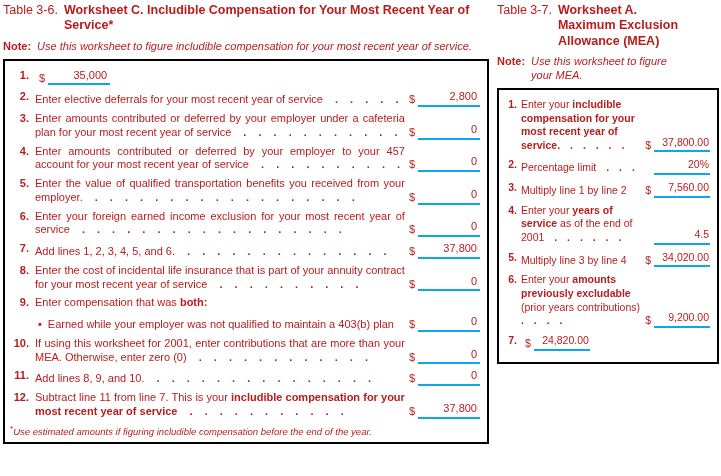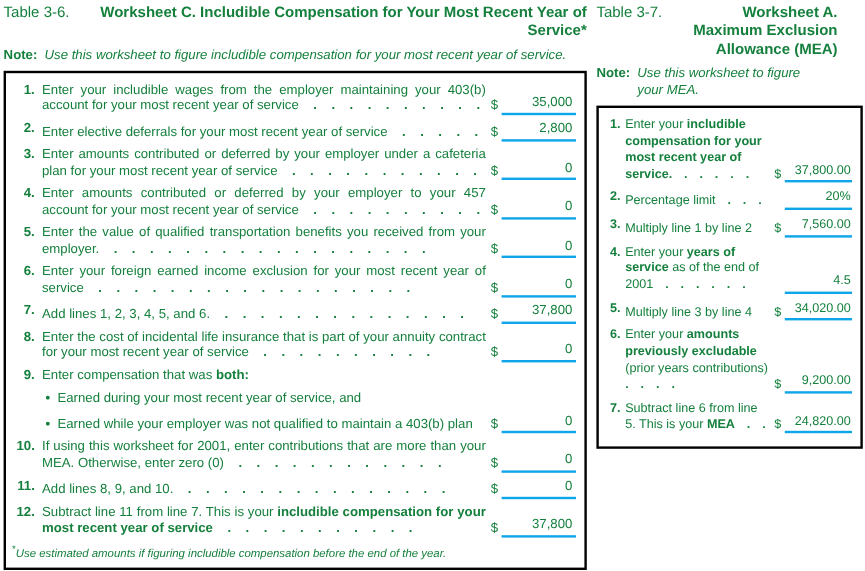--- a/index.html
+++ b/index.html
@@ -2,31 +2,31 @@
 <html><head>
 <meta charset="utf-8">
 <style>
   * { box-sizing: border-box; }
   html, body { margin: 0; padding: 0; background: #fff; }
   .page {
     position: relative;
     width: 721px;
     height: 476px;
     background: #ffffff;
-    color: #15803d;
+    color: #b91c1c;
     font-family: "Liberation Sans", "DejaVu Sans", sans-serif;
     overflow: hidden;
   }
   .col { position: absolute; top: 3px; }
   .col-left  { left: 3px;   width: 486px; }
   .col-right { left: 497px; width: 222px; }
 
   .ws-title { display: flex; font-size: 12.5px; line-height: 1.22; margin-bottom: 5px; }
   .ws-title .tlabel { white-space: nowrap; margin-right: 6px; }
-  .ws-title .ttext  { font-weight: bold; text-align: right; }
+  .ws-title .ttext  { font-weight: bold; }
   .col-right .ws-title .ttext { max-width: 140px; }
 
   .ws-note { display: flex; font-size: 11px; line-height: 1.28; margin-bottom: 6px; }
   .ws-note .nlabel { font-weight: bold; margin-right: 6px; white-space: nowrap; }
   .ws-note .ntext  { font-style: italic; }
   .col-right .ws-note .ntext { max-width: 152px; }
 
   .ws-box { border: 2px solid #000; padding: 8px 7px 5px 5px; background: #fff; }
 
   .ws-row { display: flex; align-items: flex-end; margin-bottom: 5px; font-size: 11px; line-height: 1.25; }
@@ -67,21 +67,20 @@
       <span class="ttext">Worksheet C. Includible Compensation for Your Most Recent Year of Service*</span>
     </div>
     <div class="ws-note">
       <span class="nlabel">Note:</span>
       <span class="ntext">Use this worksheet to figure includible compensation for your most recent year of service.</span>
     </div>
     <div class="ws-box">
       <div id="rows-c">
           <div class="ws-row">
             <span class="num">1.</span>
-            <span class="txt"><span>Enter your includible wages from the employer maintaining your 403(b) account for your most recent year of service</span><span class="leader"> . . . . . . . . . .</span></span>
             <span class="amt">
               <span class="cur">$</span>
               <span class="val">35,000</span>
             </span>
           </div>
           <div class="ws-row">
             <span class="num">2.</span>
             <span class="txt"><span>Enter elective deferrals for your most recent year of service</span><span class="leader"> . . . . .</span></span>
             <span class="amt">
               <span class="cur">$</span>
@@ -132,24 +131,20 @@
             <span class="num">8.</span>
             <span class="txt"><span>Enter the cost of incidental life insurance that is part of your annuity contract for your most recent year of service</span><span class="leader"> . . . . . . . . . .</span></span>
             <span class="amt">
               <span class="cur">$</span>
               <span class="val">0</span>
             </span>
           </div>
           <div class="ws-row">
             <span class="num">9.</span>
             <span class="txt"><span>Enter compensation that was </span><span class="b">both:</span></span>
-          </div>
-          <div class="ws-row bullet-row">
-            <span class="num"></span>
-            <span class="txt"><span class="bul">•</span><span>Earned during your most recent year of service, and</span></span>
           </div>
           <div class="ws-row bullet-row">
             <span class="num"></span>
             <span class="txt"><span class="bul">•</span><span>Earned while your employer was not qualified to maintain a 403(b) plan</span></span>
             <span class="amt">
               <span class="cur">$</span>
               <span class="val">0</span>
             </span>
           </div>
           <div class="ws-row">
@@ -237,21 +232,20 @@
           <div class="ws-row">
             <span class="num">6.</span>
             <span class="txt"><span>Enter your </span><span class="b">amounts previously excludable</span><span> (prior years contributions)</span><span class="leader"> . . . .</span></span>
             <span class="amt">
               <span class="cur">$</span>
               <span class="val">9,200.00</span>
             </span>
           </div>
           <div class="ws-row">
             <span class="num">7.</span>
-            <span class="txt"><span>Subtract line 6 from line 5. This is your </span><span class="b">MEA</span><span class="leader"> . .</span></span>
             <span class="amt">
               <span class="cur">$</span>
               <span class="val">24,820.00</span>
             </span>
           </div>
         </div>
     </div>
   </div>
 
 </div>

